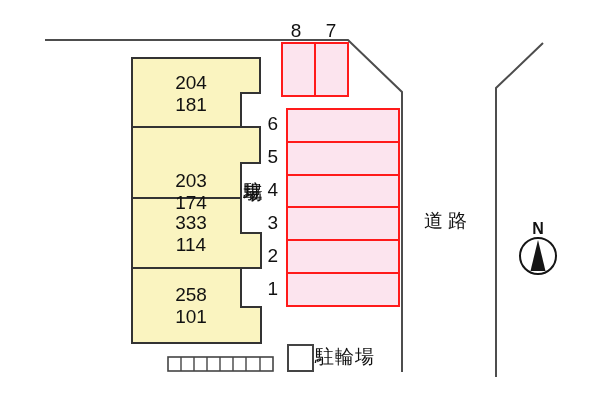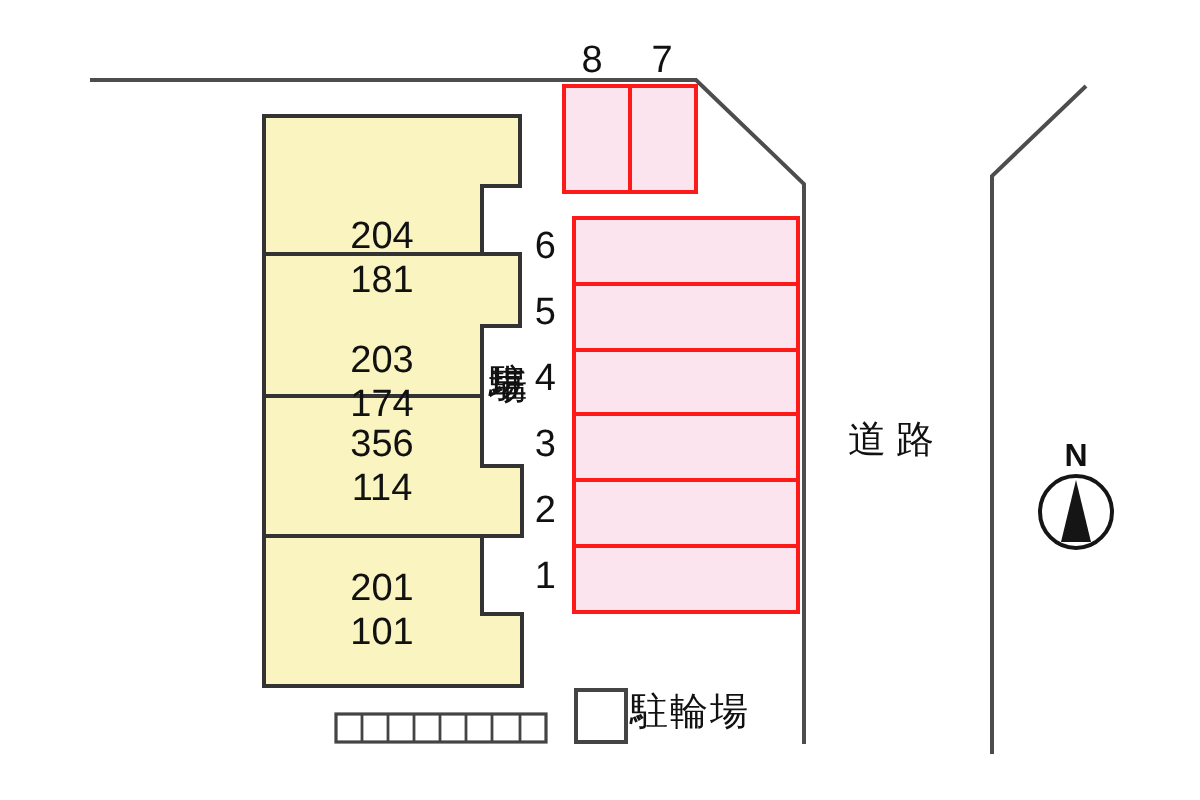--- a/index.html
+++ b/index.html
@@ -105,34 +105,34 @@
   <div class="lbl cc" style="left:284px; top:20px; width:24px;">8</div>
   <div class="lbl cc" style="left:319px; top:20px; width:24px;">7</div>
 
   <div class="num" style="top:113px;">6</div>
   <div class="num" style="top:146px;">5</div>
   <div class="num" style="top:179px;">4</div>
   <div class="num" style="top:212px;">3</div>
   <div class="num" style="top:245px;">2</div>
   <div class="num" style="top:278px;">1</div>
 
-  <div class="unit-label" style="top:72px;margin-top:36px;">
+  <div class="unit-label" style="top:72px;">
     <span>204</span>
     <span>181</span>
   </div>
   <div class="unit-label" style="top:142px;margin-top:28px;">
     <span>203</span>
     <span>174</span>
   </div>
   <div class="unit-label" style="top:212px;">
-    <span>356</span>
+    <span>333</span>
     <span>114</span>
   </div>
   <div class="unit-label" style="top:284px;">
-    <span>201</span>
+    <span>258</span>
     <span>101</span>
   </div>
 
   <div class="vtext">駐車場</div>
   <div class="lbl road-label cc">道路</div>
   <div class="lbl north-label cc">N</div>
   <div class="lbl bike-label">駐輪場</div>
 
 </div>
 

